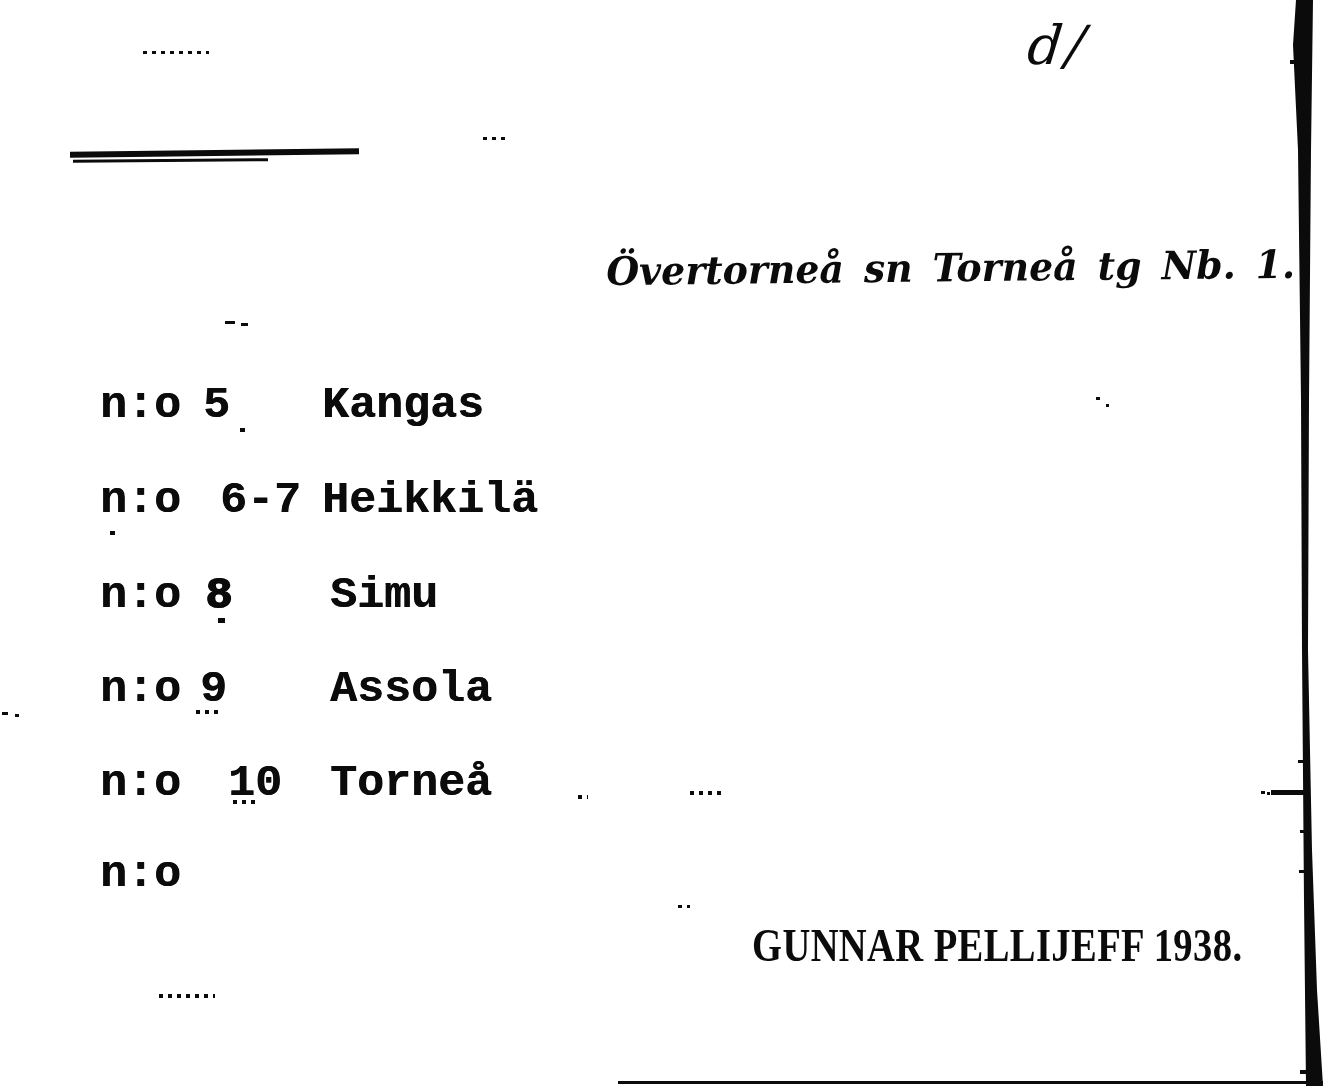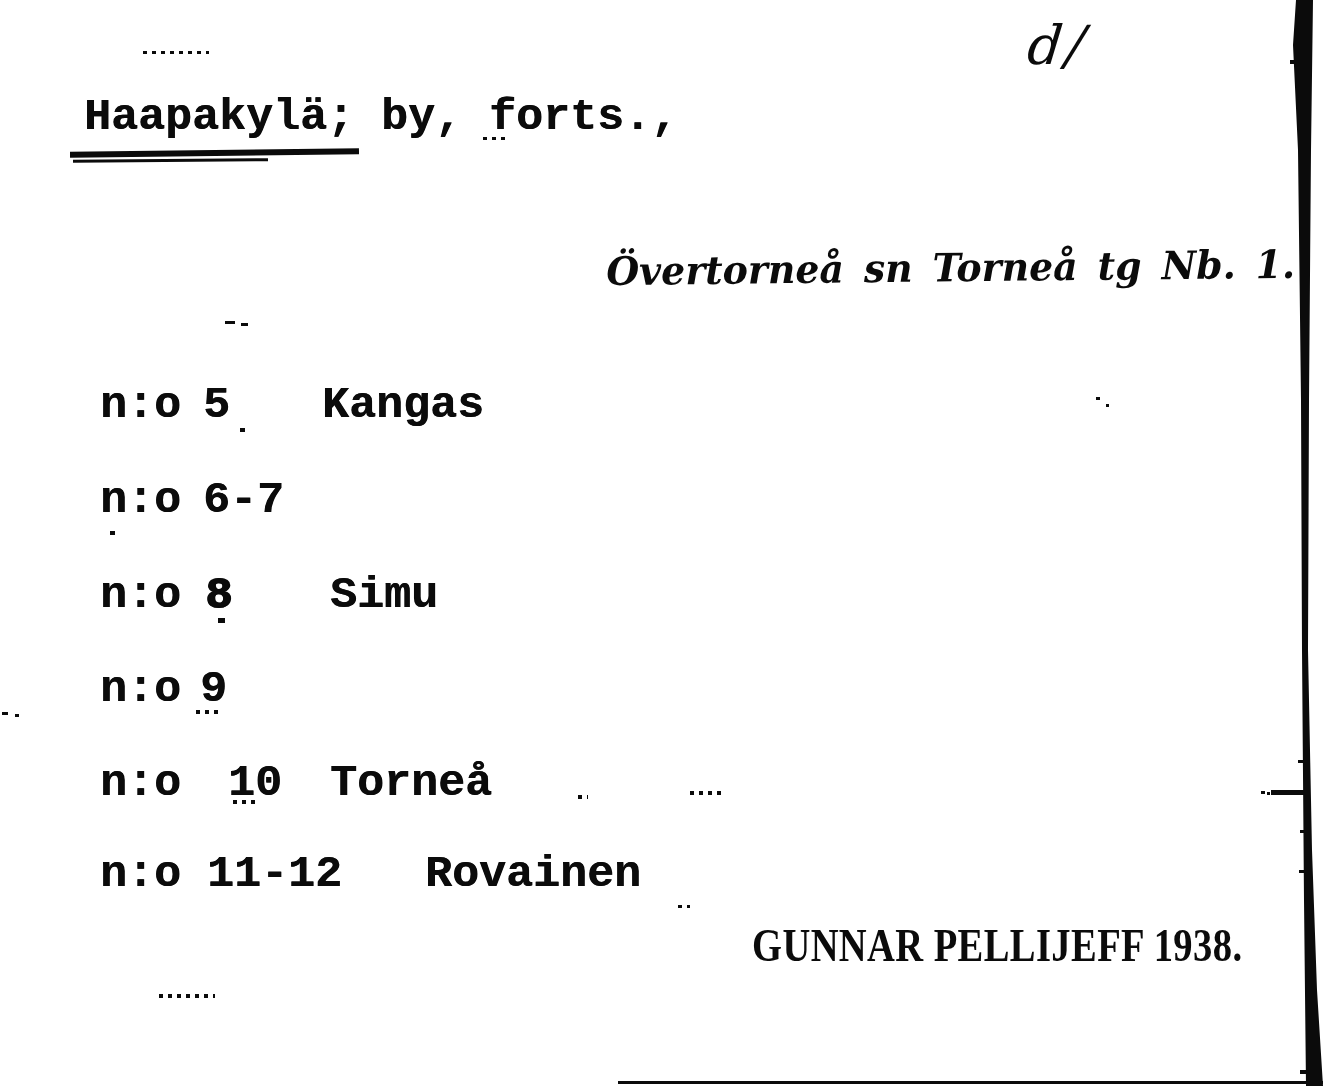--- a/index.html
+++ b/index.html
@@ -105,57 +105,56 @@
 </style>
 </head>
 <body>
 
 <div class="page">
 
   <div class="corner-note">d/</div>
 
   <div class="sp dotted" style="left:143px; top:51px; width:66px; height:3px;"></div>
 
-  <div class="title"><span>Haapakylä</span><span>; by, forts.,</span></div>
   <div class="underline-main"></div>
   <div class="underline-sub"></div>
   <div class="sp dotted" style="left:483px; top:137px; width:27px; height:3px;"></div>
 
   <div class="stamp">Övertorneå sn Torneå tg Nb. 1.</div>
   <div class="sp" style="left:225px; top:321px; width:10px; height:3px;"></div>
   <div class="sp" style="left:241px; top:323px; width:7px; height:3px;"></div>
 
   <div id="entries">
       <div class="entry-row" style="top: 380px;">
         <span class="entry-prefix" style="left: 100px;">n:o</span>
         <span class="entry-number" style="left: 203px;">5</span>
         <span class="entry-name" style="left: 322px;">Kangas</span>
       </div>
       <div class="entry-row" style="top: 475px;">
         <span class="entry-prefix" style="left: 100px;">n:o</span>
-        <span class="entry-number" style="left: 203px;">6-7</span>
+        <span class="entry-number" style="left: 220px;">6-7</span>
+        <span class="entry-name" style="left: 322px;">Heikkilä</span>
       </div>
       <div class="entry-row" style="top: 570px;">
         <span class="entry-prefix" style="left: 100px;">n:o</span>
         <span class="entry-number heavy" style="left: 205px;">8</span>
         <span class="entry-name" style="left: 330px;">Simu</span>
       </div>
       <div class="entry-row" style="top: 664px;">
         <span class="entry-prefix" style="left: 100px;">n:o</span>
         <span class="entry-number" style="left: 200px;">9</span>
+        <span class="entry-name" style="left: 330px;">Assola</span>
       </div>
       <div class="entry-row" style="top: 758px;">
         <span class="entry-prefix" style="left: 100px;">n:o</span>
         <span class="entry-number" style="left: 205px; margin-left: 23px;">10</span>
         <span class="entry-name" style="left: 330px;">Torneå</span>
       </div>
       <div class="entry-row" style="top: 849px;">
         <span class="entry-prefix" style="left: 100px;">n:o</span>
-        <span class="entry-number" style="left: 207px;">11-12</span>
-        <span class="entry-name" style="left: 425px;">Rovainen</span>
       </div>
     </div>
 
   <div class="sp" style="left:240px; top:428px; width:5px; height:4px;"></div>
   <div class="sp" style="left:110px; top:531px; width:5px; height:4px;"></div>
   <div class="sp" style="left:218px; top:618px; width:7px; height:5px;"></div>
   <div class="sp dotted" style="left:196px; top:710px; width:24px; height:4px;"></div>
   <div class="sp dotted" style="left:233px; top:800px; width:24px; height:4px;"></div>
   <div class="sp" style="left:1096px; top:397px; width:4px; height:3px;"></div>
   <div class="sp" style="left:1106px; top:404px; width:3px; height:3px;"></div>

